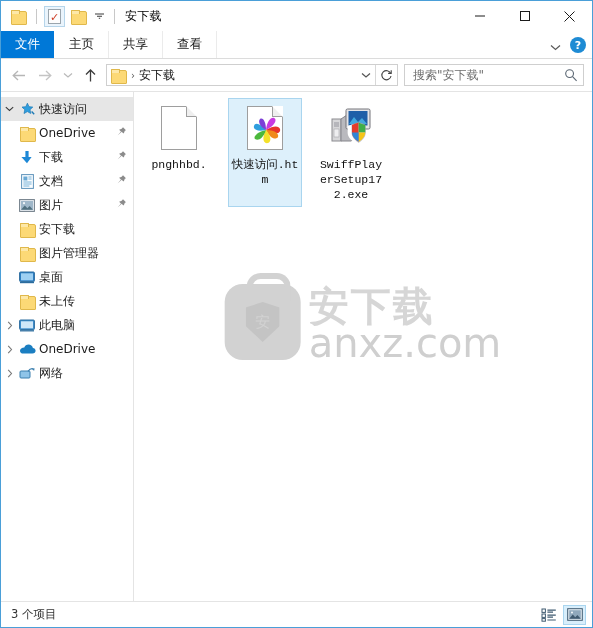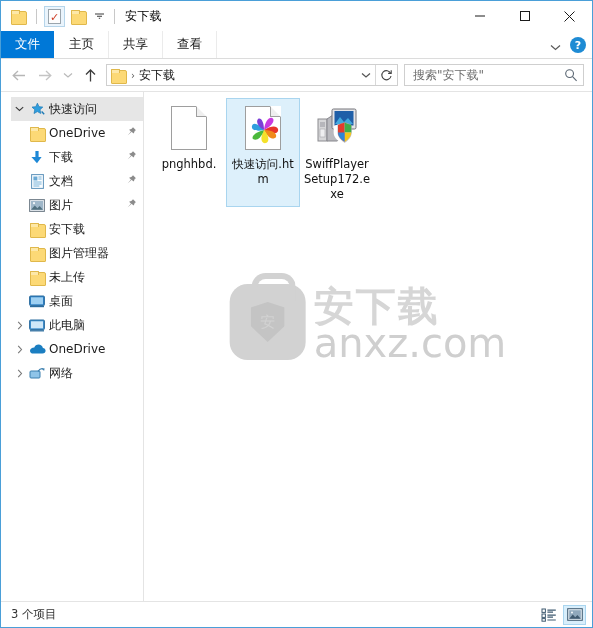--- a/index.html
+++ b/index.html
@@ -131,21 +131,20 @@
     width: 180px; height: 22px; flex: 0 0 180px;
     border: 1px solid #cfcfcf; background: #ffffff;
     display: flex; align-items: center; padding: 0 5px 0 8px;
   }
   .search-ph { font-size: 12px; color: #6e6e6e; flex: 1 1 auto; }
 
   
   .body {
     flex: 1 1 auto; display: flex; min-height: 0;
     border-top: 1px solid #e4e4e4;
-    padding-left: 10px;
   }
   .sidebar {
     width: 133px; flex: 0 0 133px;
     background: #ffffff;
     border-right: 1px solid #e4e4e4;
     padding-top: 5px; overflow: hidden;
   }
   .srow {
     height: 24px; display: flex; align-items: center;
     font-size: 12px; color: #1a1a1a; position: relative;
@@ -162,21 +161,21 @@
   }
   .s-label { white-space: nowrap; overflow: hidden; }
   .s-pin { position: absolute; right: 6px; top: 5px; }
   .indent { padding-left: 17px; }
 
   .content {
     flex: 1 1 auto; position: relative; background: #ffffff;
     overflow: hidden;
   }
   .items {
-    display: flex; padding: 6px 0 0 8px; gap: 0px;
+    display: flex; padding: 6px 0 0 8px; gap: 12px; font-family: Liberation Mono, monospace;
   }
   .item {
     width: 74px; padding: 4px 2px 4px 2px;
     display: flex; flex-direction: column; align-items: center;
     border: 1px solid transparent;
   }
   .item.selected {
     background: #ddf0fb; border: 1px solid #a9d5ef;
   }
   .item-ico { height: 50px; display: flex; align-items: center; justify-content: center; }
@@ -457,34 +456,34 @@
 
       <div class="srow indent">
         <span class="s-ico">
             <span class="folder-ico"></span>
           </span>
         <span class="s-label">图片管理器</span>
       </div>
 
       <div class="srow indent">
         <span class="s-ico">
-            <span class="folder-ico"></span>
-          </span>
-        <span class="s-label">未上传</span>
-      </div>
-
-      <div class="srow indent">
-        <span class="s-ico">
           <svg width="16" height="13" viewBox="0 0 16 13">
             <rect x=".6" y="1" width="14.8" height="9.6" rx="1" fill="#2d7fc4" stroke="#2b6c9e" stroke-width="1"></rect>
             <rect x="2" y="2.3" width="12" height="7" fill="#9ed0f2"></rect>
             <path d="M1 11.6h14" stroke="#2b6c9e" stroke-width="1.2"></path>
           </svg>
         </span>
         <span class="s-label">桌面</span>
+      </div>
+
+      <div class="srow indent">
+        <span class="s-ico">
+            <span class="folder-ico"></span>
+          </span>
+        <span class="s-label">未上传</span>
       </div>
 
       <div class="srow">
         <span class="s-exp">
           <svg width="6" height="9" viewBox="0 0 6 9">
               <path d="M1.2.8l3.3 3.7L1.2 8.2" stroke="#777" stroke-width="1.1" fill="none"></path>
             </svg>
         </span>
         <span class="s-ico">
           <svg width="16" height="13" viewBox="0 0 16 13">

